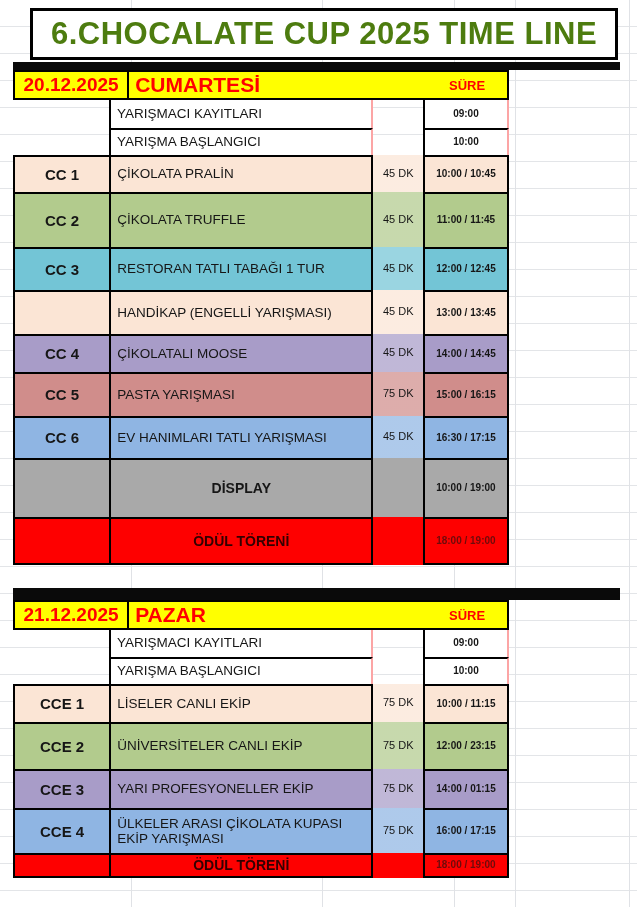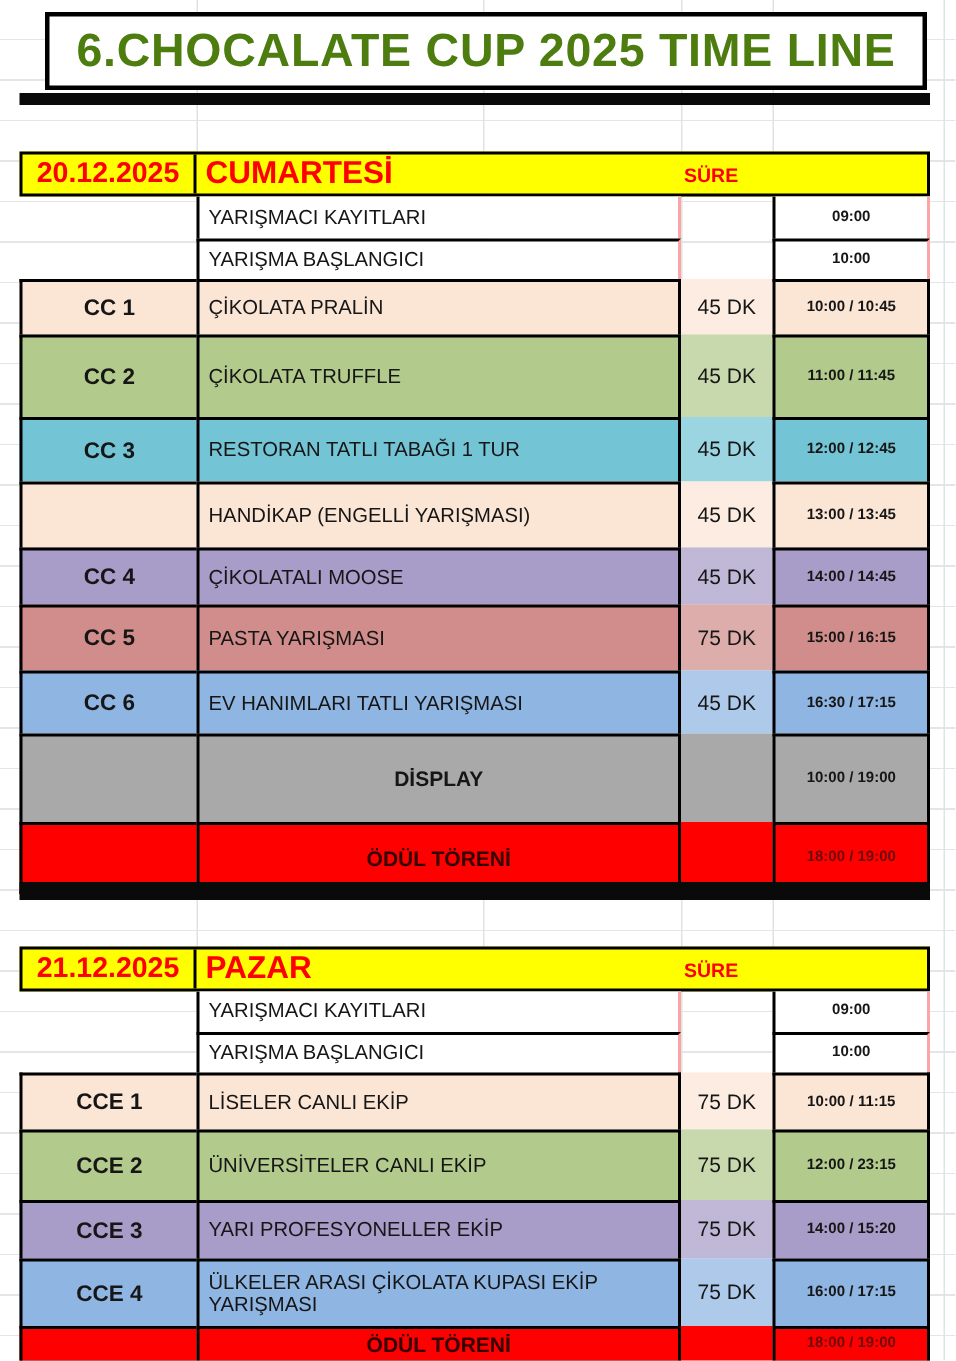--- a/index.html
+++ b/index.html
@@ -21,21 +21,21 @@
   .title-box{
     position:absolute;left:30px;top:8px;width:588px;height:52px;
     background:#fff;border:3px solid #000;box-sizing:border-box;
     display:flex;align-items:center;justify-content:center;
     font-size:31px;font-weight:bold;color:#4d7c0f;letter-spacing:0.5px;
     z-index:2;white-space:nowrap;
   }
   .strip{position:absolute;left:13px;width:607px;background:#0a0a0a;z-index:2;}
   .strip1{top:62px;height:8px;}
   .strip2{top:588px;height:12px;}
-  .day-section{position:absolute;left:13px;width:607px;z-index:2;margin-top:31px;}
+  .day-section{position:absolute;left:13px;width:496px;z-index:2;}
   .s1{top:70px;}
   .s2{top:600px;}
   
   .yellow-row{
     display:flex;height:30px;box-sizing:border-box;
     background:#FFFF00;border:2px solid #000;
   }
   .y-date{
     width:116px;box-sizing:border-box;border-right:2px solid #000;
     display:flex;align-items:center;justify-content:center;
@@ -52,21 +52,21 @@
     font-size:13px;font-weight:bold;
   }
   
   .row{display:flex;box-sizing:border-box;}
   .cell{
     box-sizing:border-box;display:flex;align-items:center;
     color:#161616;line-height:1.05;
   }
   .c-code{width:118px;justify-content:center;font-size:15px;font-weight:bold;}
   .c-name{width:323px;padding-left:6px;font-size:13.5px;}
-  .c-dur{width:61px;justify-content:center;font-size:14px;}
+  .c-dur{width:61px;justify-content:center;font-size:11px;}
   .c-time{width:105px;justify-content:center;font-size:10px;font-weight:bold;white-space:nowrap;}
   
   .row.plain .c-name,.row.plain .c-time{
     background:#fff;border-left:2px solid #000;border-right:2px solid #fca5a5;
   }
   .row.plain + .row.plain .c-name,
   .row.plain + .row.plain .c-time{border-top:2px solid #000;}
   
   .row.colored .c-code{border:2px solid #000;border-right:none;border-bottom:none;}
   .row.colored .c-name{border:2px solid #000;border-bottom:none;}
@@ -205,21 +205,21 @@
         <div class="row colored" style="height: 47px;">
           <div class="cell c-code" style="background-color: rgb(178, 203, 141);">CCE 2</div>
           <div class="cell c-name" style="background-color: rgb(178, 203, 141);">ÜNİVERSİTELER CANLI EKİP</div>
           <div class="cell c-dur durlight" style="background-color: rgb(178, 203, 141);">75 DK</div>
           <div class="cell c-time" style="background-color: rgb(178, 203, 141);">12:00 / 23:15</div>
         </div>
         <div class="row colored" style="height: 39px;">
           <div class="cell c-code" style="background-color: rgb(168, 156, 200);">CCE 3</div>
           <div class="cell c-name" style="background-color: rgb(168, 156, 200);">YARI PROFESYONELLER EKİP</div>
           <div class="cell c-dur durlight" style="background-color: rgb(168, 156, 200);">75 DK</div>
-          <div class="cell c-time" style="background-color: rgb(168, 156, 200);">14:00 / 15:20</div>
+          <div class="cell c-time" style="background-color: rgb(168, 156, 200);">14:00 / 01:15</div>
         </div>
         <div class="row colored" style="height: 45px;">
           <div class="cell c-code" style="background-color: rgb(143, 181, 227);">CCE 4</div>
           <div class="cell c-name" style="background-color: rgb(143, 181, 227);">ÜLKELER ARASI ÇİKOLATA KUPASI EKİP YARIŞMASI</div>
           <div class="cell c-dur durlight" style="background-color: rgb(143, 181, 227);">75 DK</div>
           <div class="cell c-time" style="background-color: rgb(143, 181, 227);">16:00 / 17:15</div>
         </div>
         <div class="row colored banner redrow last" style="height: 25px;">
           <div class="cell c-code" style="background-color: rgb(254, 0, 0);"></div>
           <div class="cell c-name center" style="background-color: rgb(254, 0, 0);">ÖDÜL TÖRENİ</div>

